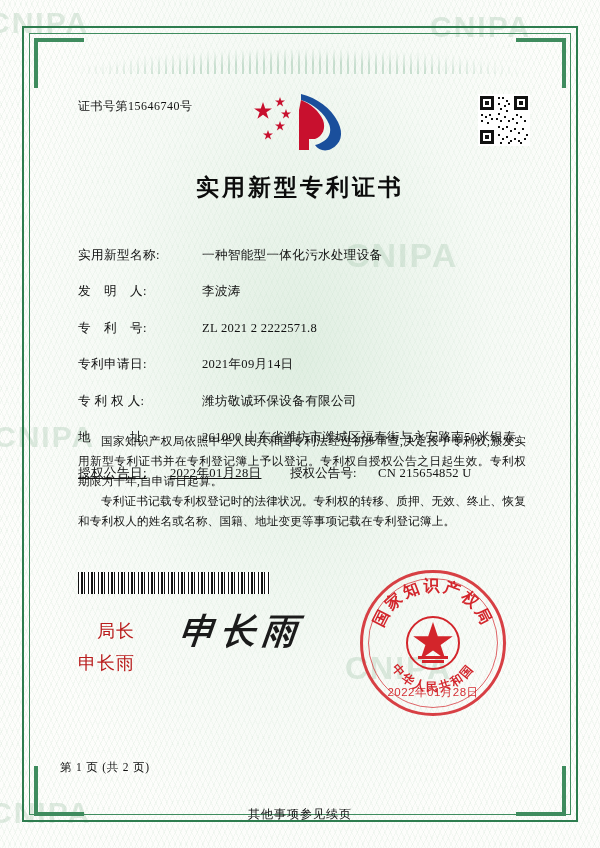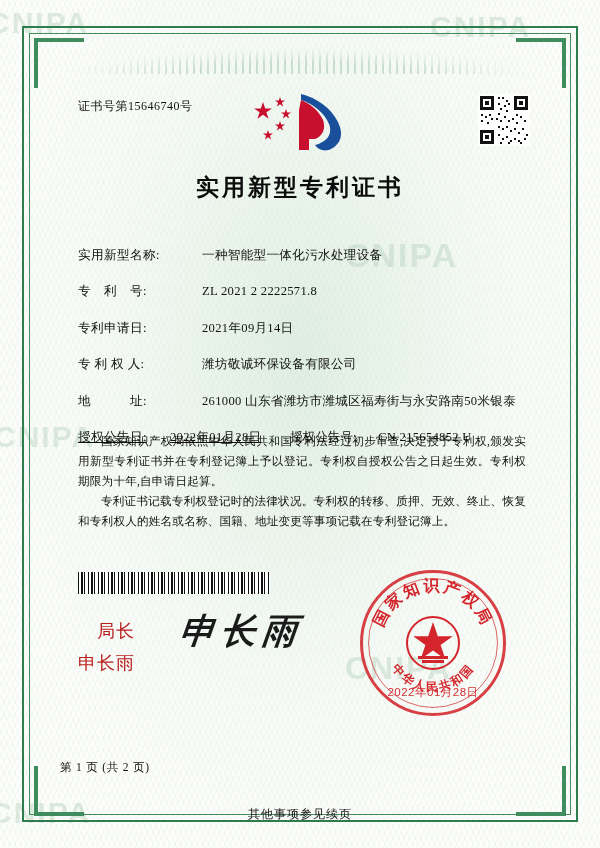--- a/index.html
+++ b/index.html
@@ -363,20 +363,24 @@
 
     <div class="doc-title">实用新型专利证书</div>
 
     <div class="fields">
 
       <div class="field-row">
         <div class="field-label">实用新型名称:</div>
         <div class="field-value">一种智能型一体化污水处理设备</div>
       </div>
 
+      <div class="field-row">
+        <div class="field-label">发　明　人:</div>
+        <div class="field-value">李波涛</div>
+      </div>
 
       <div class="field-row">
         <div class="field-label">专　利　号:</div>
         <div class="field-value">ZL 2021 2 2222571.8</div>
       </div>
 
       <div class="field-row">
         <div class="field-label">专利申请日:</div>
         <div class="field-value">2021年09月14日</div>
       </div>

